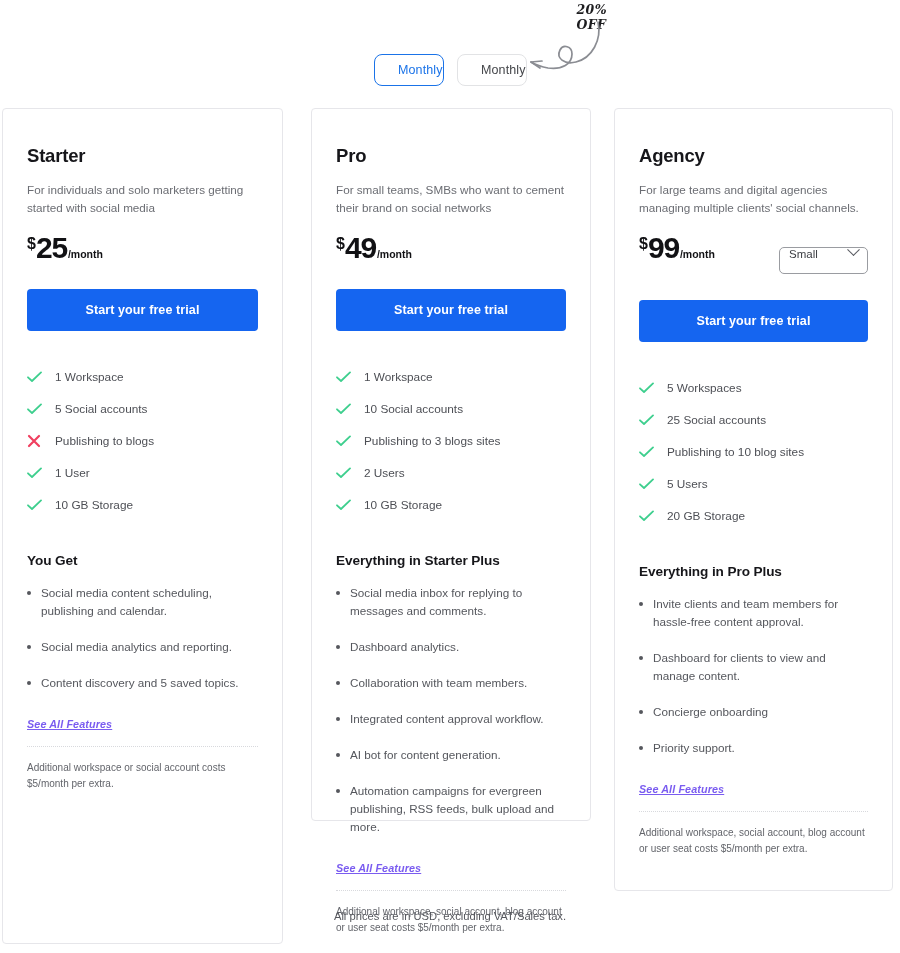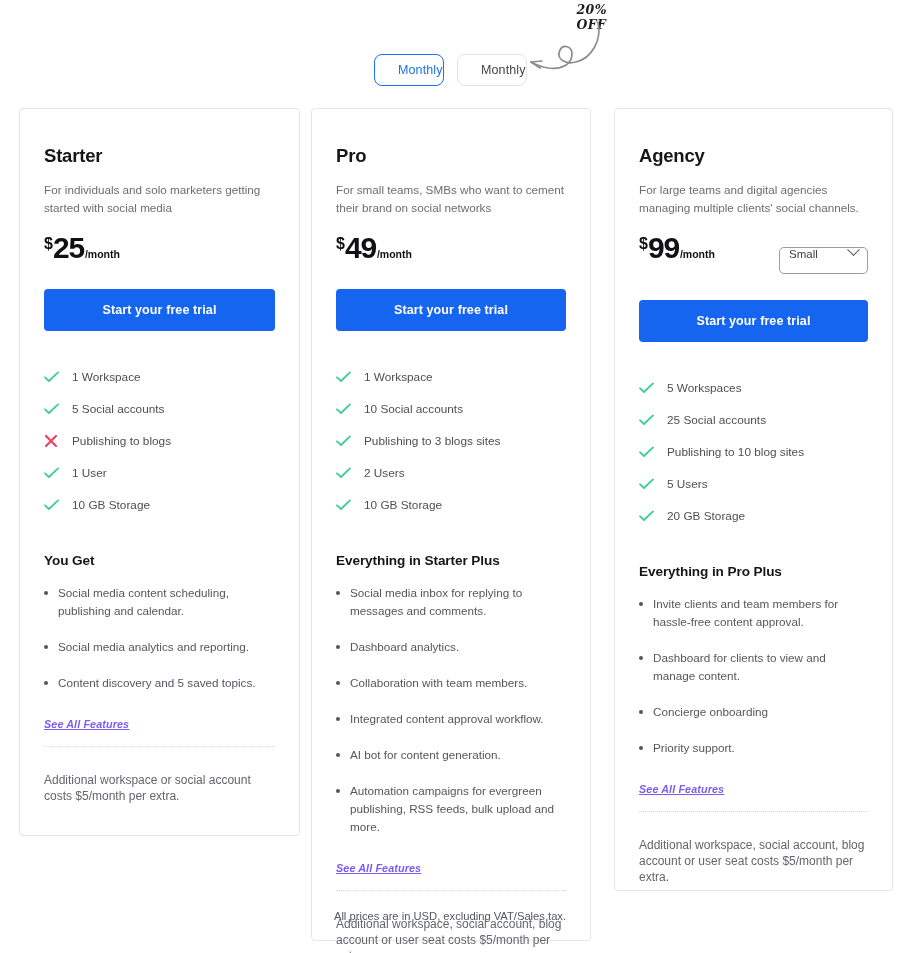--- a/index.html
+++ b/index.html
@@ -70,22 +70,22 @@
   .promo-arrow { position: absolute; left: 0; top: 18px; }
 
   
   .card {
     position: absolute;
     background: #ffffff;
     border: 1px solid #e6e6ea;
     border-radius: 4px;
     padding: 0 24px;
   }
-  .card-starter { left: 19px;   top: 108px; width: 281px; height: 728px; }
-  .card-pro     { left: 311px; top: 108px; width: 280px; height: 833px; }
+  .card-starter { left: 2px;   top: 108px; width: 281px; height: 836px; }
+  .card-pro     { left: 311px; top: 108px; width: 280px; height: 713px; }
   .card-agency  { left: 614px; top: 108px; width: 279px; height: 783px; }
 
   .plan-name {
     font-size: 18.5px;
     font-weight: 700;
     letter-spacing: -.2px;
     color: #16161a;
     margin-top: 36px;
   }
   .plan-desc {
@@ -216,22 +216,22 @@
     text-decoration: underline;
     cursor: pointer;
     letter-spacing: .1px;
   }
   .divider {
     margin-top: 14px;
     border-top: 1px dotted #d8d9dd;
     height: 0;
   }
   .fine-print {
-    margin-top: 25px;
-    font-size: 12px;
+    margin-top: 13px;
+    font-size: 10px;
     line-height: 16px;
     color: #63656b;
   }
 
   .footer-note {
     position: absolute;
     left: 0; top: 910px;
     width: 900px;
     text-align: center;
     font-size: 11.2px;

